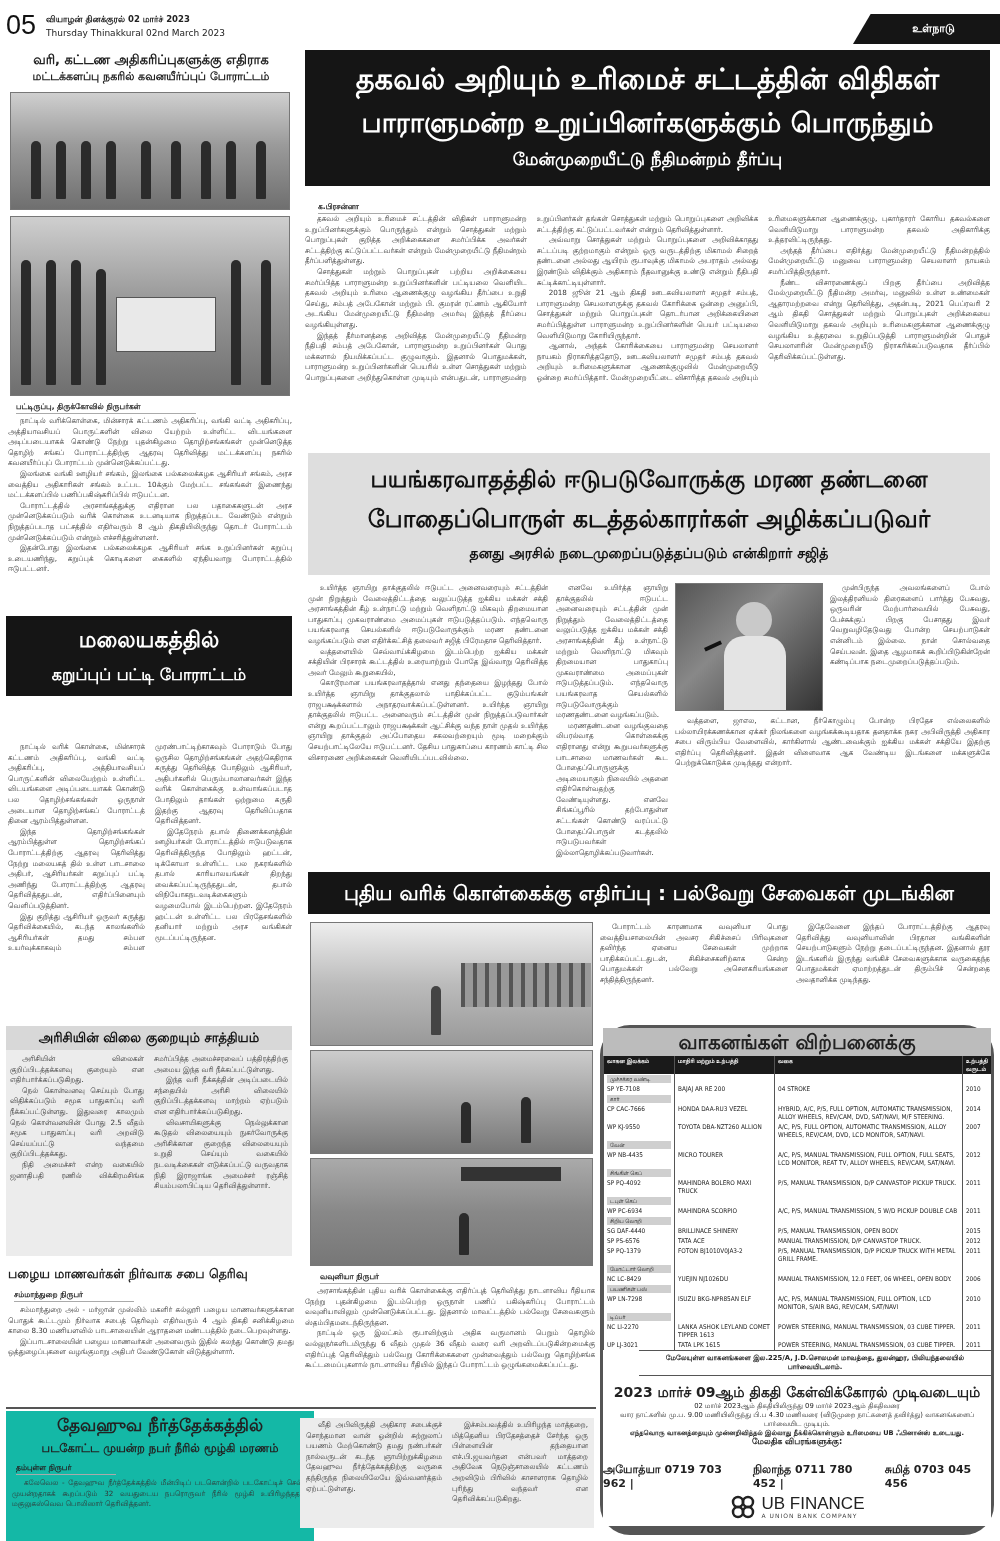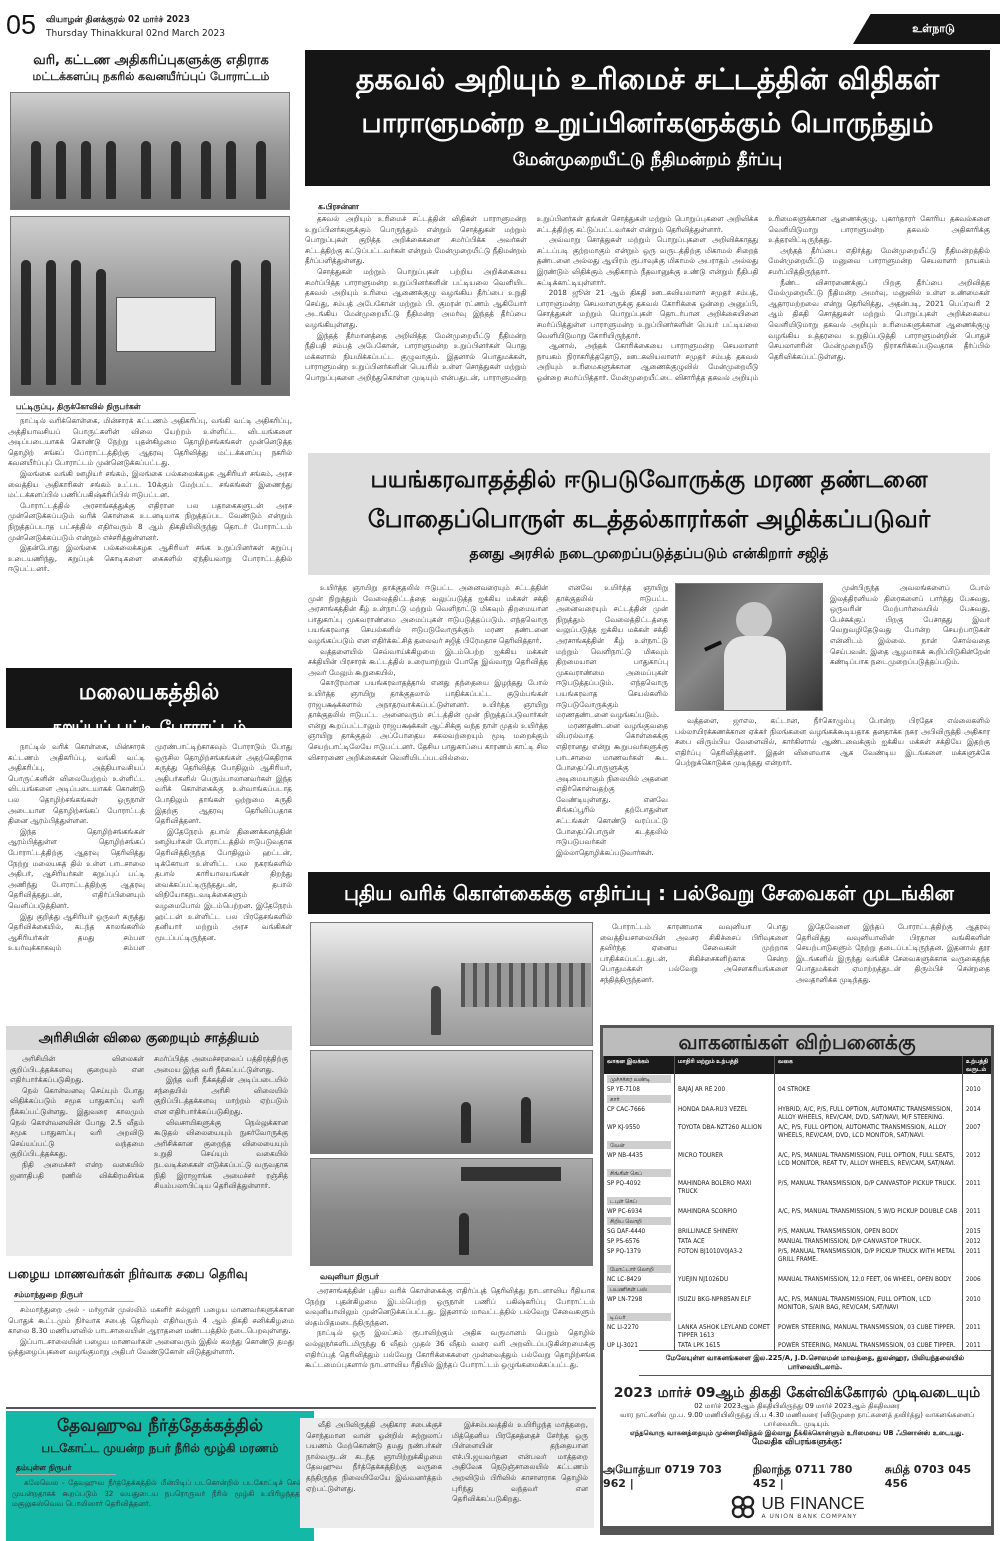--- a/index.html
+++ b/index.html
@@ -58,21 +58,21 @@
   </div>
   <div class="byline abs" style="left:8px;top:352px;width:180px;">பட்டிருப்பு, திருக்கோவில் நிருபர்கள்</div>
   <div class="body-text abs" style="left:0;top:366px;width:284px;">
     <p>நாட்டில் வரிக்கொள்கை, மின்சாரக் கட்டணம் அதிகரிப்பு, வங்கி வட்டி அதிகரிப்பு, அத்தியாவசியப் பொருட்களின் விலை யேற்றம் உள்ளிட்ட விடயங்களை அடிப்படையாகக் கொண்டு நேற்று புதன்கிழமை தொழிற்சங்கங்கள் முன்னெடுத்த தொழிற் சங்கப் போராட்டத்திற்கு ஆதரவு தெரிவித்து மட்டக்களப்பு நகரில் கவனயீர்ப்புப் போராட்டம் முன்னெடுக்கப்பட்டது.</p>
     <p>இலங்கை வங்கி ஊழியர் சங்கம், இலங்கை பல்கலைக்கழக ஆசிரியர் சங்கம், அரச வைத்திய அதிகாரிகள் சங்கம் உட்பட 10க்கும் மேற்பட்ட சங்கங்கள் இணைந்து மட்டக்களப்பில் பணிப்பகிஷ்கரிப்பில் ஈடுபட்டன.</p>
     <p>போராட்டத்தில் அரசாங்கத்துக்கு எதிரான பல பதாகைகளுடன் அரச முன்னெடுக்கப்படும் வரிக் கொள்கை உடனடியாக நிறுத்தப்பட வேண்டும் என்றும் நிறுத்தப்படாத பட்சத்தில் எதிர்வரும் 8 ஆம் திகதியிலிருந்து தொடர் போராட்டம் முன்னெடுக்கப்படும் என்றும் எச்சரித்துள்ளனர்.</p>
     <p>இதன்போது இலங்கை பல்கலைக்கழக ஆசிரியர் சங்க உறுப்பினர்கள் கறுப்பு உடையணிந்து, கறுப்புக் கொடிகளை கைகளில் ஏந்தியவாறு போராட்டத்தில் ஈடுபட்டனர்.</p>
   </div>
 </div>
 
-<div class="abs headbar-black" style="left:6px;top:668px;width:286px;height:60px;">
+<div class="abs headbar-black" style="left:6px;top:616px;width:286px;height:80px;">
   <div style="font-size:22px;line-height:40px;padding-top:4px;">மலையகத்தில்</div>
   <div style="font-size:16px;line-height:30px;">கறுப்புப் பட்டி போராட்டம்</div>
 </div>
 <div class="abs body-text cols2" style="left:8px;top:742px;width:284px;height:272px;overflow:hidden;">
   <p>நாட்டில் வரிக் கொள்கை, மின்சாரக் கட்டணம் அதிகரிப்பு, வங்கி வட்டி அதிகரிப்பு, அத்தியாவசியப் பொருட்களின் விலையேற்றம் உள்ளிட்ட விடயங்களை அடிப்படையாகக் கொண்டு பல தொழிற்சங்கங்கள் ஒருநாள் அடையாள தொழிற்சங்கப் போராட்டத் தினை ஆரம்பித்துள்ளன.</p>
   <p>இந்த தொழிற்சங்கங்கள் ஆரம்பித்துள்ள தொழிற்சங்கப் போராட்டத்திற்கு ஆதரவு தெரிவித்து நேற்று மலையகத் தில் உள்ள பாடசாலை அதிபர், ஆசிரியர்கள் கறுப்புப் பட்டி அணிந்து போராட்டத்திற்கு ஆதரவு தெரிவித்ததுடன், எதிர்ப்பினையும் வெளிப்படுத்தினர்.</p>
   <p>இது குறித்து ஆசிரியர் ஒருவர் கருத்து தெரிவிக்கையில், கடந்த காலங்களில் ஆசிரியர்கள் தமது சம்பள உயர்வுக்காகவும் சம்பள முரண்பாட்டிற்காகவும் போராடும் போது ஒருசில தொழிற்சங்கங்கள் அதற்கெதிராக கருத்து தெரிவித்த போதிலும் ஆசிரியர், அதிபர்களில் பெரும்பாலானவர்கள் இந்த வரிக் கொள்கைக்கு உள்வாங்கப்படாத போதிலும் தாங்கள் ஒற்றுமை கருதி இதற்கு ஆதரவு தெரிவிப்பதாக தெரிவித்தனர்.</p>
   <p>இதேநேரம் தபால் திணைக்களத்தின் ஊழியர்கள் போராட்டத்தில் ஈடுபடுவதாக தெரிவித்திருந்த போதிலும் ஹட்டன், டிக்கோயா உள்ளிட்ட பல நகரங்களில் தபால் காரியாலயங்கள் திறந்து வைக்கப்பட்டிருந்ததுடன், தபால் விநியோகநடவடிக்கைகளும் வழமைபோல் இடம்பெற்றன. இதேநேரம் ஹட்டன் உள்ளிட்ட பல பிரதேசங்களில் தனியார் மற்றும் அரச வங்கிகள் மூடப்பட்டிருந்தன.</p>
 </div>
 
@@ -176,21 +176,21 @@
   <p>அரசாங்கத்தின் புதிய வரிக் கொள்கைக்கு எதிர்ப்புத் தெரிவித்து நாடளாவிய ரீதியாக நேற்று புதன்கிழமை இடம்பெற்ற ஒருநாள் பணிப் பகிஷ்கரிப்பு போராட்டம் வவுனியாவிலும் முன்னெடுக்கப்பட்டது. இதனால் மாவட்டத்தில் பல்வேறு சேவைகளும் ஸ்தம்பிதமடைந்திருந்தன.</p>
   <p>நாட்டில் ஒரு இலட்சம் ரூபாவிற்கும் அதிக வருமானம் பெறும் தொழில் வல்லுநர்களிடமிருந்து 6 வீதம் முதல் 36 வீதம் வரை வரி அறவிடப்படுகின்றமைக்கு எதிர்ப்புத் தெரிவித்தும் பல்வேறு கோரிக்கைகளை முன்வைத்தும் பல்வேறு தொழிற்சங்க கூட்டமைப்புகளால் நாடளாவிய ரீதியில் இந்தப் போராட்டம் ஒழுங்கமைக்கப்பட்டது.</p>
 </div>
 <div class="abs body-text" style="left:600px;top:922px;width:188px;height:100px;overflow:hidden;">
   <p>போராட்டம் காரணமாக வவுனியா பொது வைத்தியசாலையின் அவசர சிகிச்சைப் பிரிவுகளை தவிர்ந்த ஏனைய சேவைகள் முற்றாக பாதிக்கப்பட்டதுடன், சிகிச்சைகளிற்காக சென்ற பொதுமக்கள் பல்வேறு அசௌகரியங்களை சந்தித்திருந்தனர்.</p>
 </div>
 <div class="abs body-text" style="left:796px;top:922px;width:194px;height:100px;overflow:hidden;">
   <p>இதேவேளை இந்தப் போராட்டத்திற்கு ஆதரவு தெரிவித்து வவுனியாவின் பிரதான வங்கிகளின் செயற்பாடுகளும் நேற்று தடைப்பட்டிருந்தன. இதனால் தூர இடங்களில் இருந்து வங்கிச் சேவைகளுக்காக வருகைதந்த பொதுமக்கள் ஏமாற்றத்துடன் திரும்பிச் சென்றதை அவதானிக்க முடிந்தது.</p>
 </div>
 
-<div class="abs" style="left:600px;top:1025px;width:394px;height:510px;background:#555;padding:3px;">
+<div class="abs" style="left:600px;top:1025px;width:394px;height:510px;background:#555;padding:3px;border-radius:30px;">
   <div style="background:#bcbcbc;color:#222;text-align:center;font-size:20px;font-weight:bold;line-height:28px;">வாகனங்கள் விற்பனைக்கு</div>
   <div style="background:#fff;">
     <table class="veh">
       <thead>
         <tr>
           <th style="width:62px">வாகன இலக்கம்</th>
           <th style="width:100px">மாதிரி மற்றும் உற்பத்தி</th>
           <th>வகை</th>
           <th style="width:26px">உற்பத்தி வருடம்</th>
         </tr>

